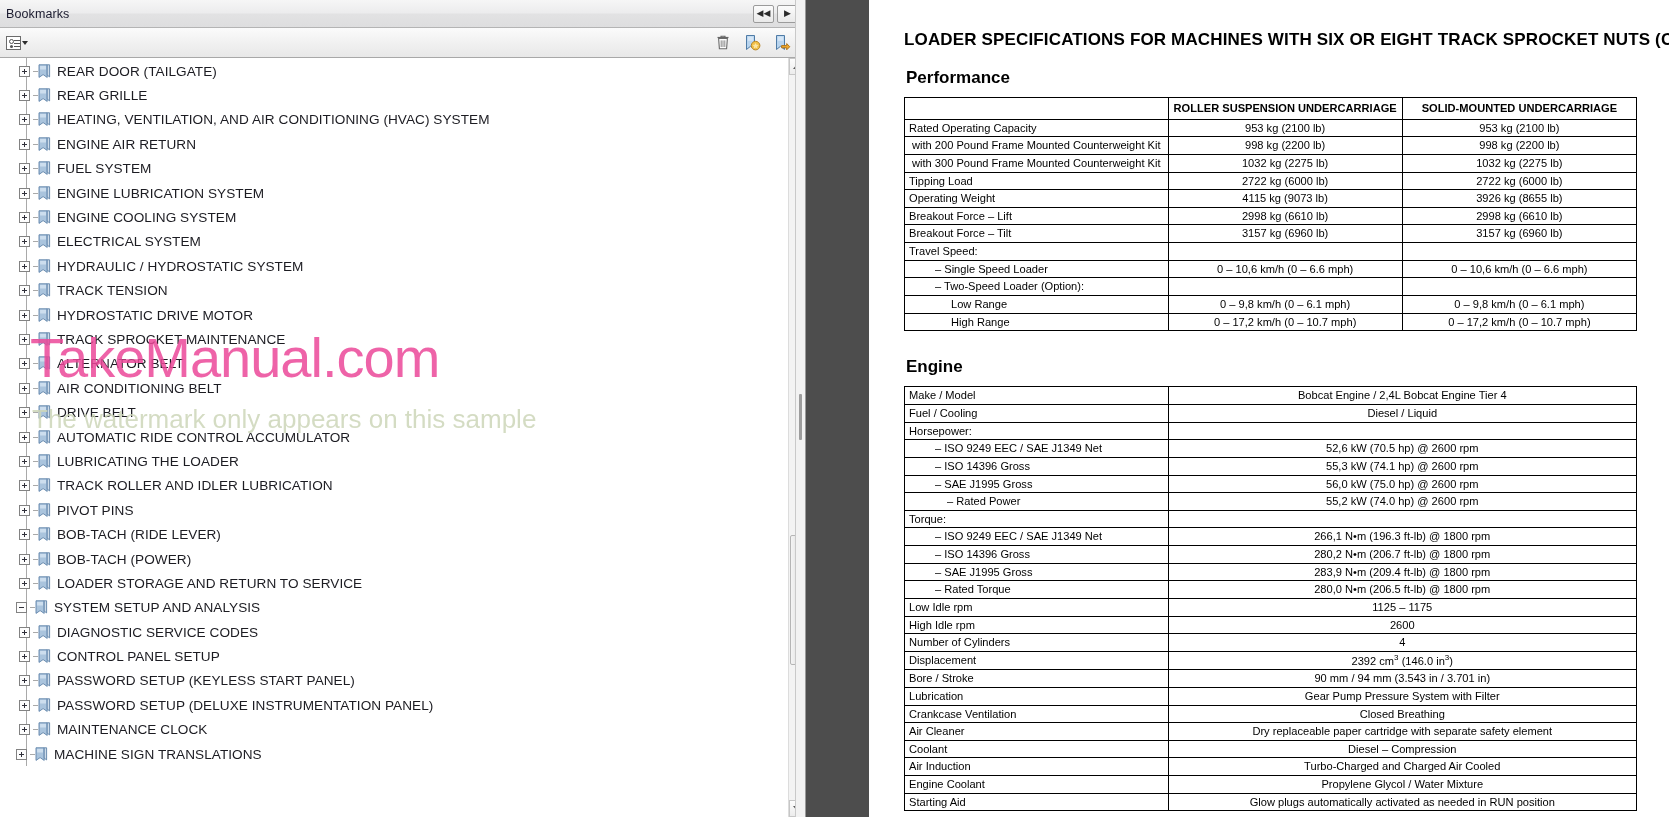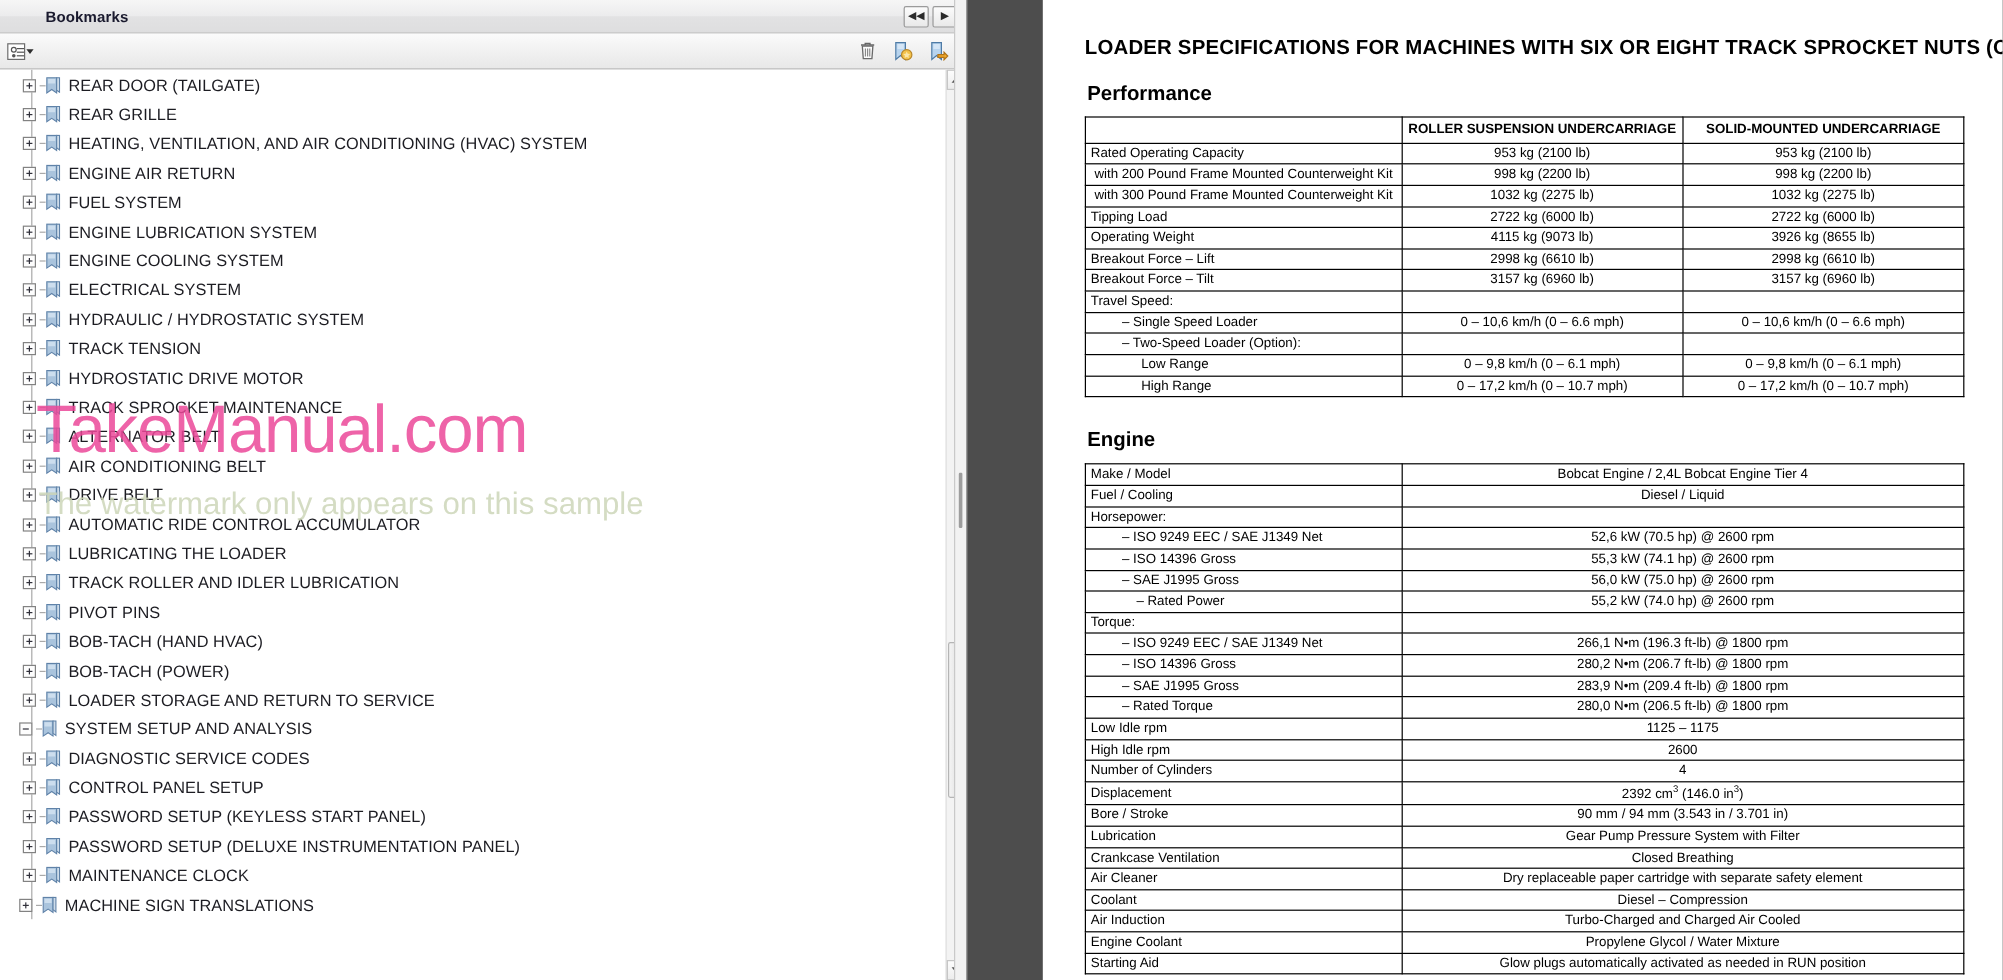--- a/index.html
+++ b/index.html
@@ -34,24 +34,23 @@
     flex: 0 0 28px;
     background: linear-gradient(to bottom, #f6f6f6 0%, #ececed 48%, #e2e2e3 52%, #dededf 100%);
     border-bottom: 1px solid #b4b4b4;
     display: flex;
     align-items: center;
     padding: 0 4px 0 6px;
     position: relative;
   }
   .bm-title {
     font-size: 12.5px;
-    font-weight: bold;
+    font-weight: normal;
     color: #1a1a2e;
     letter-spacing: .1px;
-    margin-left: 32px;
   }
   .titlebar-btns {
     margin-left: auto;
     display: flex;
     gap: 3px;
     padding-right: 3px;
   }
   .tb-btn {
     width: 21px; height: 18px;
     border: 1px solid #9b9b9b;
@@ -577,21 +576,21 @@
             <span class="bm-label">PIVOT PINS</span>
           </div>
           <div class="bm-row lvl2">
             <span class="toggle plus"></span>
             <span class="connector"></span>
             <span class="bmk-icon"><svg width="13" height="15" viewBox="0 0 13 15">
                 <path d="M1 .8h8.2v12.6L5.1 10.6 1 13.4z" fill="#aac4dd" stroke="#5f82a8" stroke-width=".9"></path>
                 <path d="M9.2 .8h2.4v12.1l-2.4-1.8z" fill="#cddcea" stroke="#5f82a8" stroke-width=".9"></path>
                 <path d="M2.1 1.9h5.9v3.6H2.1z" fill="#d3e3f1" opacity=".85"></path>
               </svg></span>
-            <span class="bm-label">BOB-TACH (HAND HVAC)</span>
+            <span class="bm-label">BOB-TACH (RIDE LEVER)</span>
           </div>
           <div class="bm-row lvl2">
             <span class="toggle plus"></span>
             <span class="connector"></span>
             <span class="bmk-icon"><svg width="13" height="15" viewBox="0 0 13 15">
                 <path d="M1 .8h8.2v12.6L5.1 10.6 1 13.4z" fill="#aac4dd" stroke="#5f82a8" stroke-width=".9"></path>
                 <path d="M9.2 .8h2.4v12.1l-2.4-1.8z" fill="#cddcea" stroke="#5f82a8" stroke-width=".9"></path>
                 <path d="M2.1 1.9h5.9v3.6H2.1z" fill="#d3e3f1" opacity=".85"></path>
               </svg></span>
             <span class="bm-label">BOB-TACH (POWER)</span>

